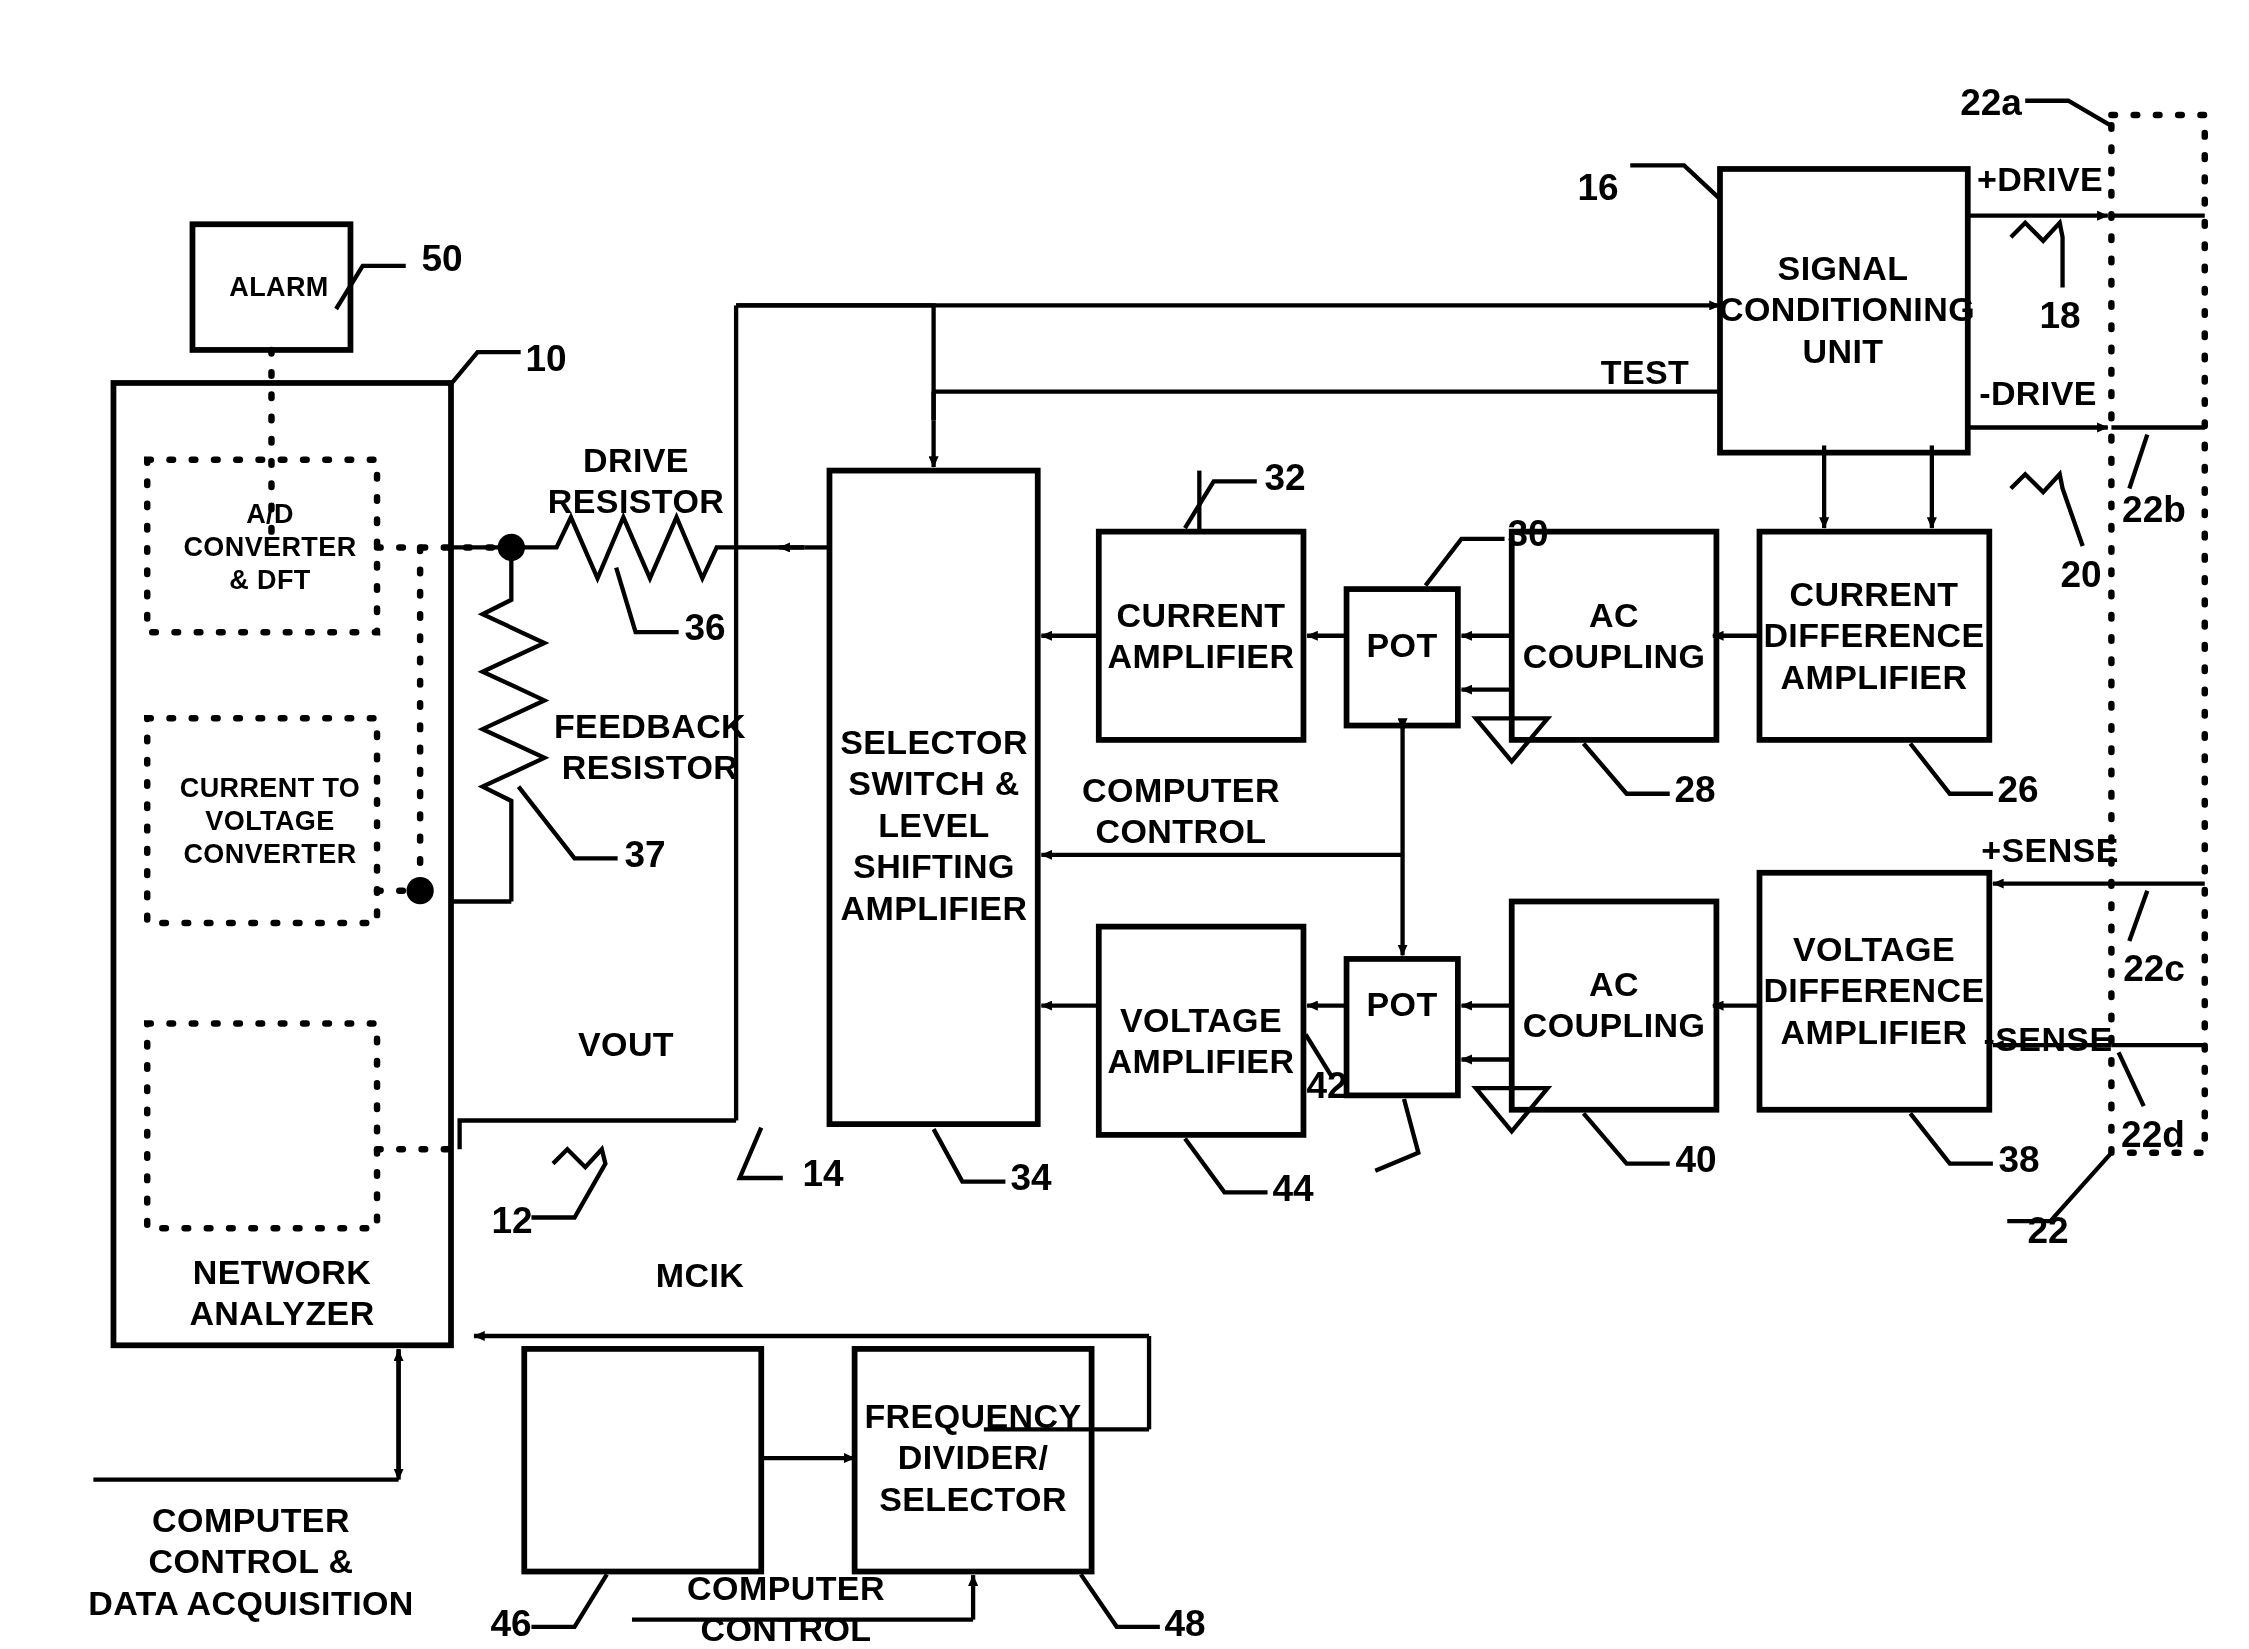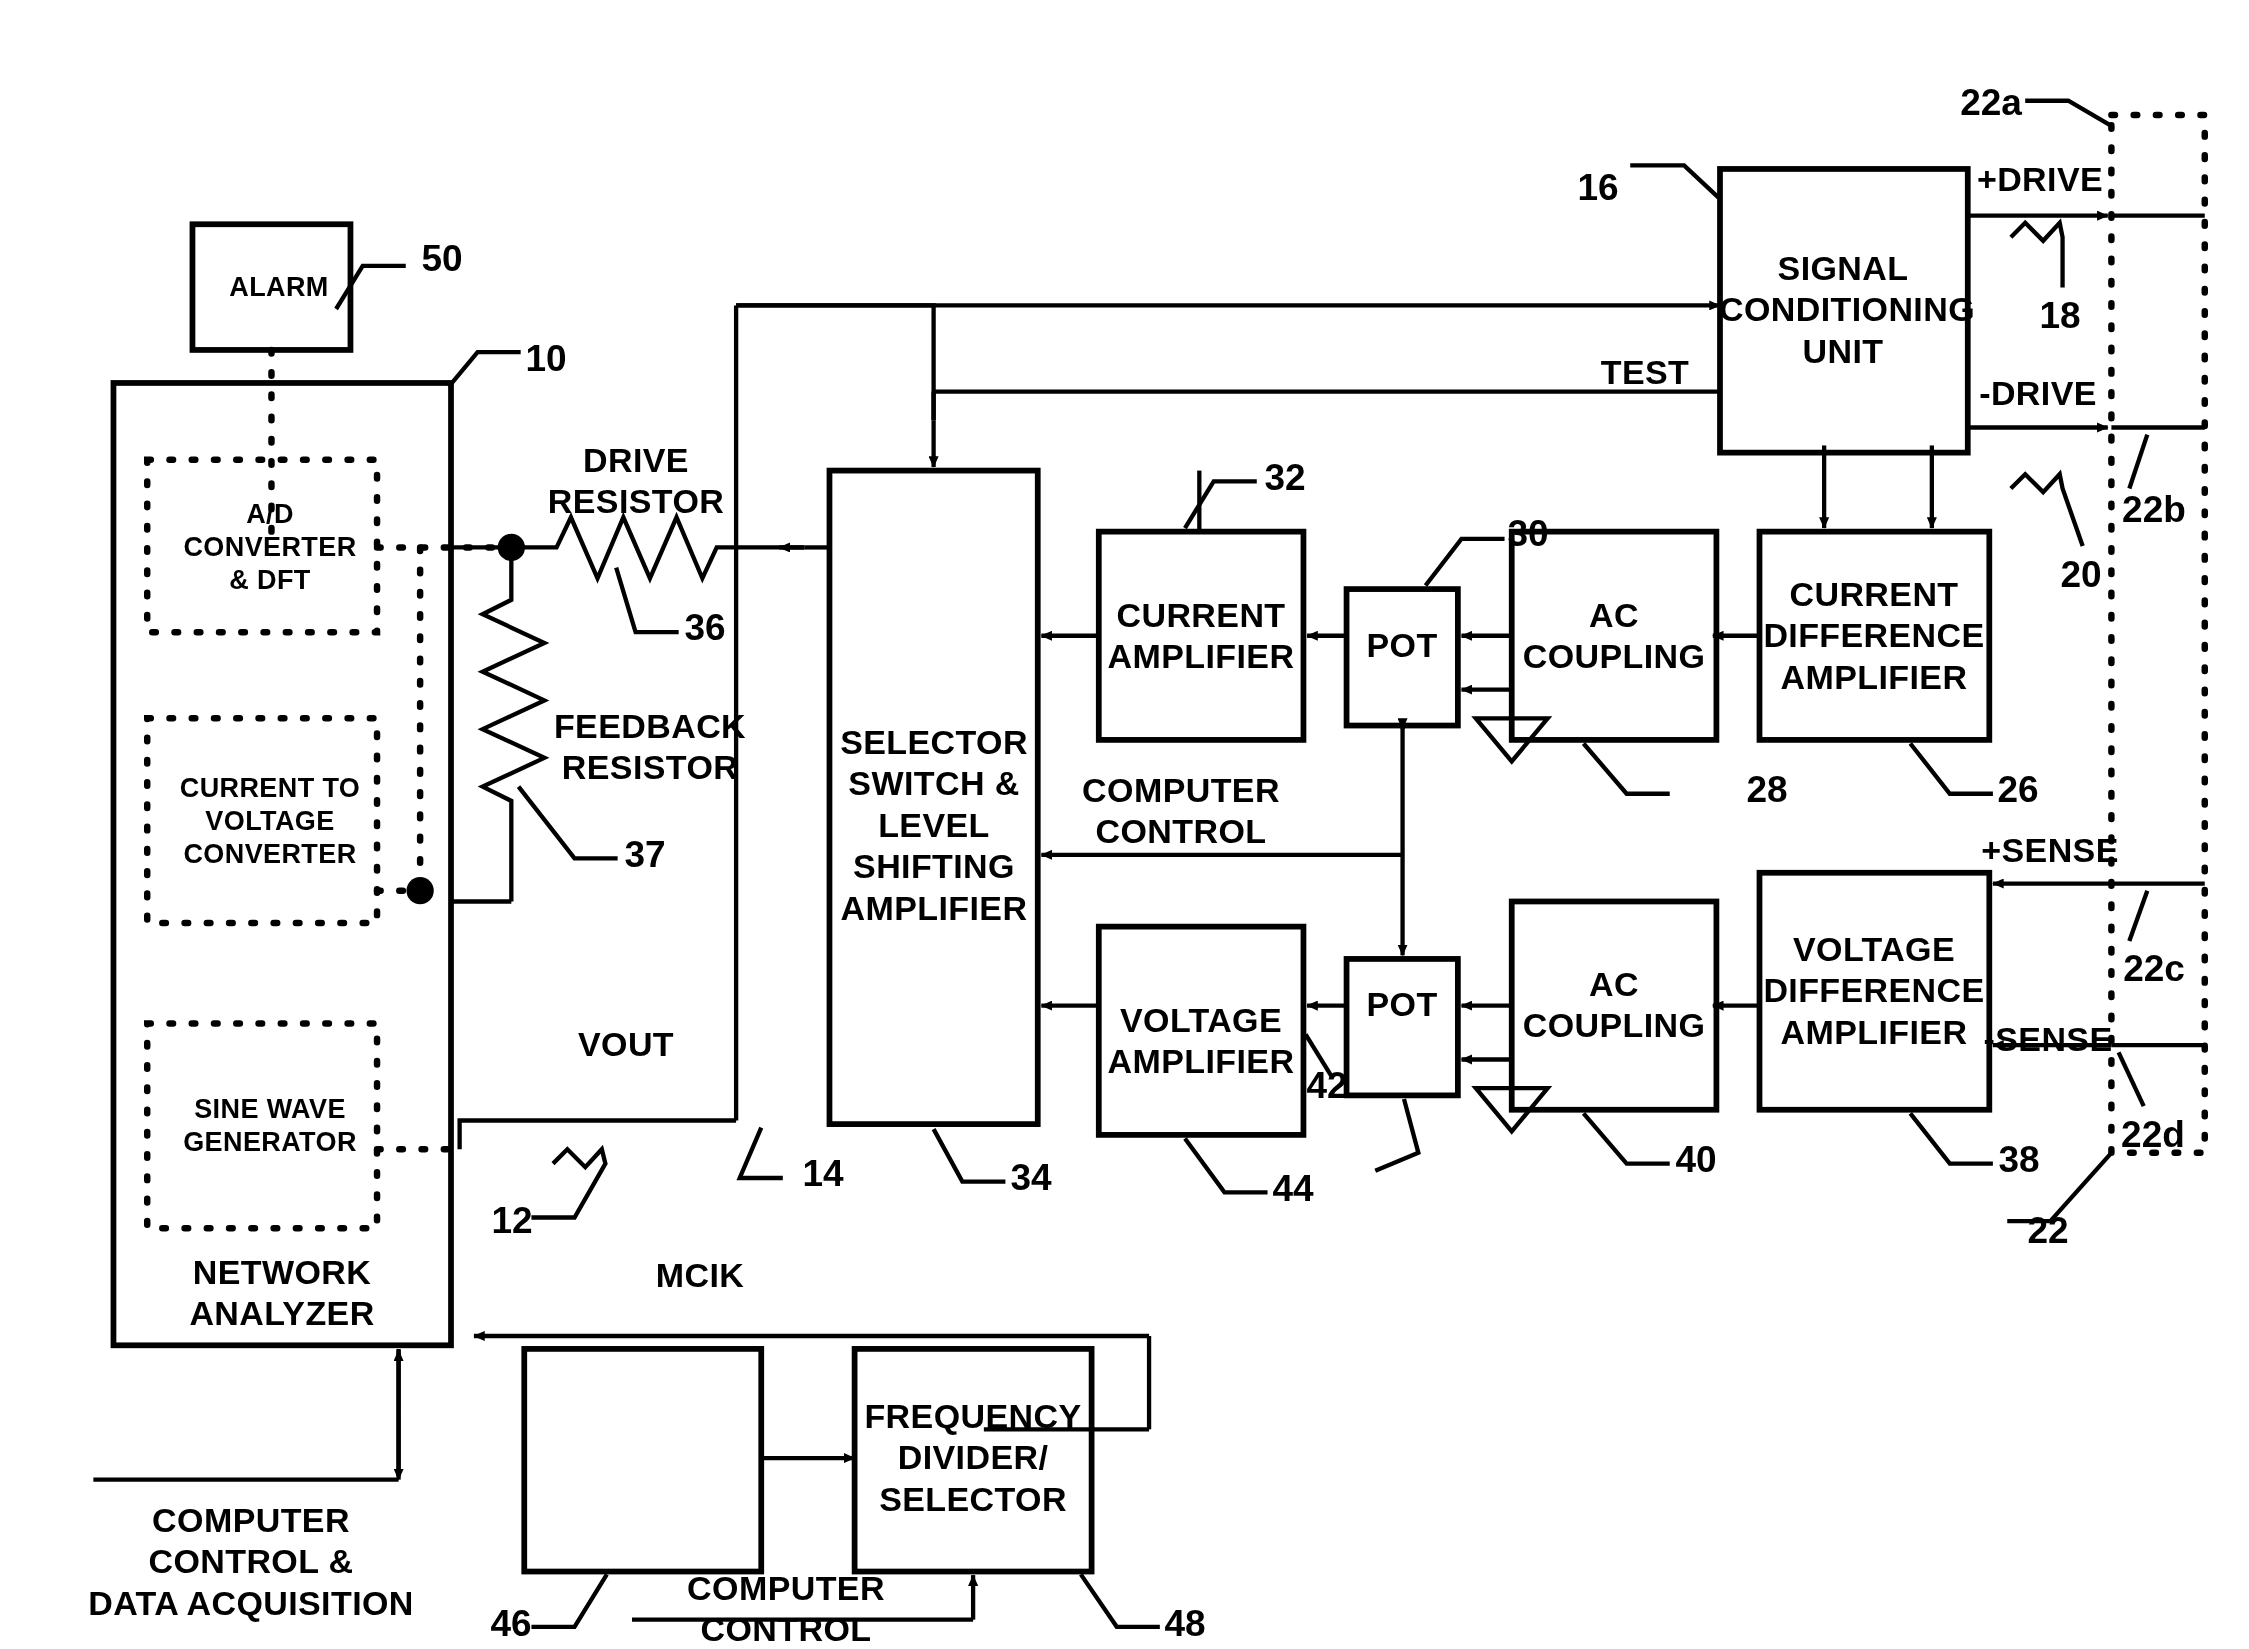--- a/index.html
+++ b/index.html
@@ -213,22 +213,20 @@
 <div class="lbl boxlabel ctr" style="left:271px;top:287px;width:151px;">ALARM</div>
 
 <div class="lbl boxlabel ctr" style="left:262px;top:547px;width:230px;">A/D
 CONVERTER
 &amp; DFT</div>
 
 <div class="lbl boxlabel ctr" style="left:262px;top:821px;width:230px;">CURRENT TO
 VOLTAGE
 CONVERTER</div>
 
-<div class="lbl boxlabel ctr" style="left:262px;top:1126px;width:230px;">SINE WAVE
-GENERATOR</div>
 
 <div class="lbl biglabel ctr" style="left:282px;top:1293px;width:302px;">NETWORK
 ANALYZER</div>
 
 <div class="lbl biglabel ctr" style="left:934px;top:826px;width:208px;">SELECTOR
 SWITCH &amp;
 LEVEL
 SHIFTING
 AMPLIFIER</div>
 
@@ -301,21 +299,21 @@
 <div class="lbl reflabel ctr" style="left:823px;top:1174px;width:79px;">14</div>
 <div class="lbl reflabel ctr" style="left:1598px;top:188px;width:79px;">16</div>
 <div class="lbl reflabel ctr" style="left:2060px;top:316px;width:79px;">18</div>
 <div class="lbl reflabel ctr" style="left:2081px;top:575px;width:79px;">20</div>
 <div class="lbl reflabel ctr" style="left:2048px;top:1231px;width:79px;">22</div>
 <div class="lbl reflabel ctr" style="left:1991px;top:103px;width:101px;">22a</div>
 <div class="lbl reflabel ctr" style="left:2154px;top:510px;width:101px;">22b</div>
 <div class="lbl reflabel ctr" style="left:2154px;top:969px;width:101px;">22c</div>
 <div class="lbl reflabel ctr" style="left:2153px;top:1135px;width:101px;">22d</div>
 <div class="lbl reflabel ctr" style="left:2018px;top:790px;width:79px;">26</div>
-<div class="lbl reflabel ctr" style="left:1767px;top:790px;width:79px;">28</div>
+<div class="lbl reflabel ctr" style="left:1695px;top:790px;width:79px;">28</div>
 <div class="lbl reflabel ctr" style="left:1528px;top:534px;width:79px;">30</div>
 <div class="lbl reflabel ctr" style="left:1285px;top:478px;width:79px;">32</div>
 <div class="lbl reflabel ctr" style="left:1031px;top:1178px;width:79px;">34</div>
 <div class="lbl reflabel ctr" style="left:705px;top:628px;width:79px;">36</div>
 <div class="lbl reflabel ctr" style="left:645px;top:855px;width:79px;">37</div>
 <div class="lbl reflabel ctr" style="left:2019px;top:1160px;width:79px;">38</div>
 <div class="lbl reflabel ctr" style="left:1696px;top:1160px;width:79px;">40</div>
 <div class="lbl reflabel ctr" style="left:1327px;top:1086px;width:79px;">42</div>
 <div class="lbl reflabel ctr" style="left:1293px;top:1189px;width:79px;">44</div>
 <div class="lbl reflabel ctr" style="left:511px;top:1624px;width:79px;">46</div>

